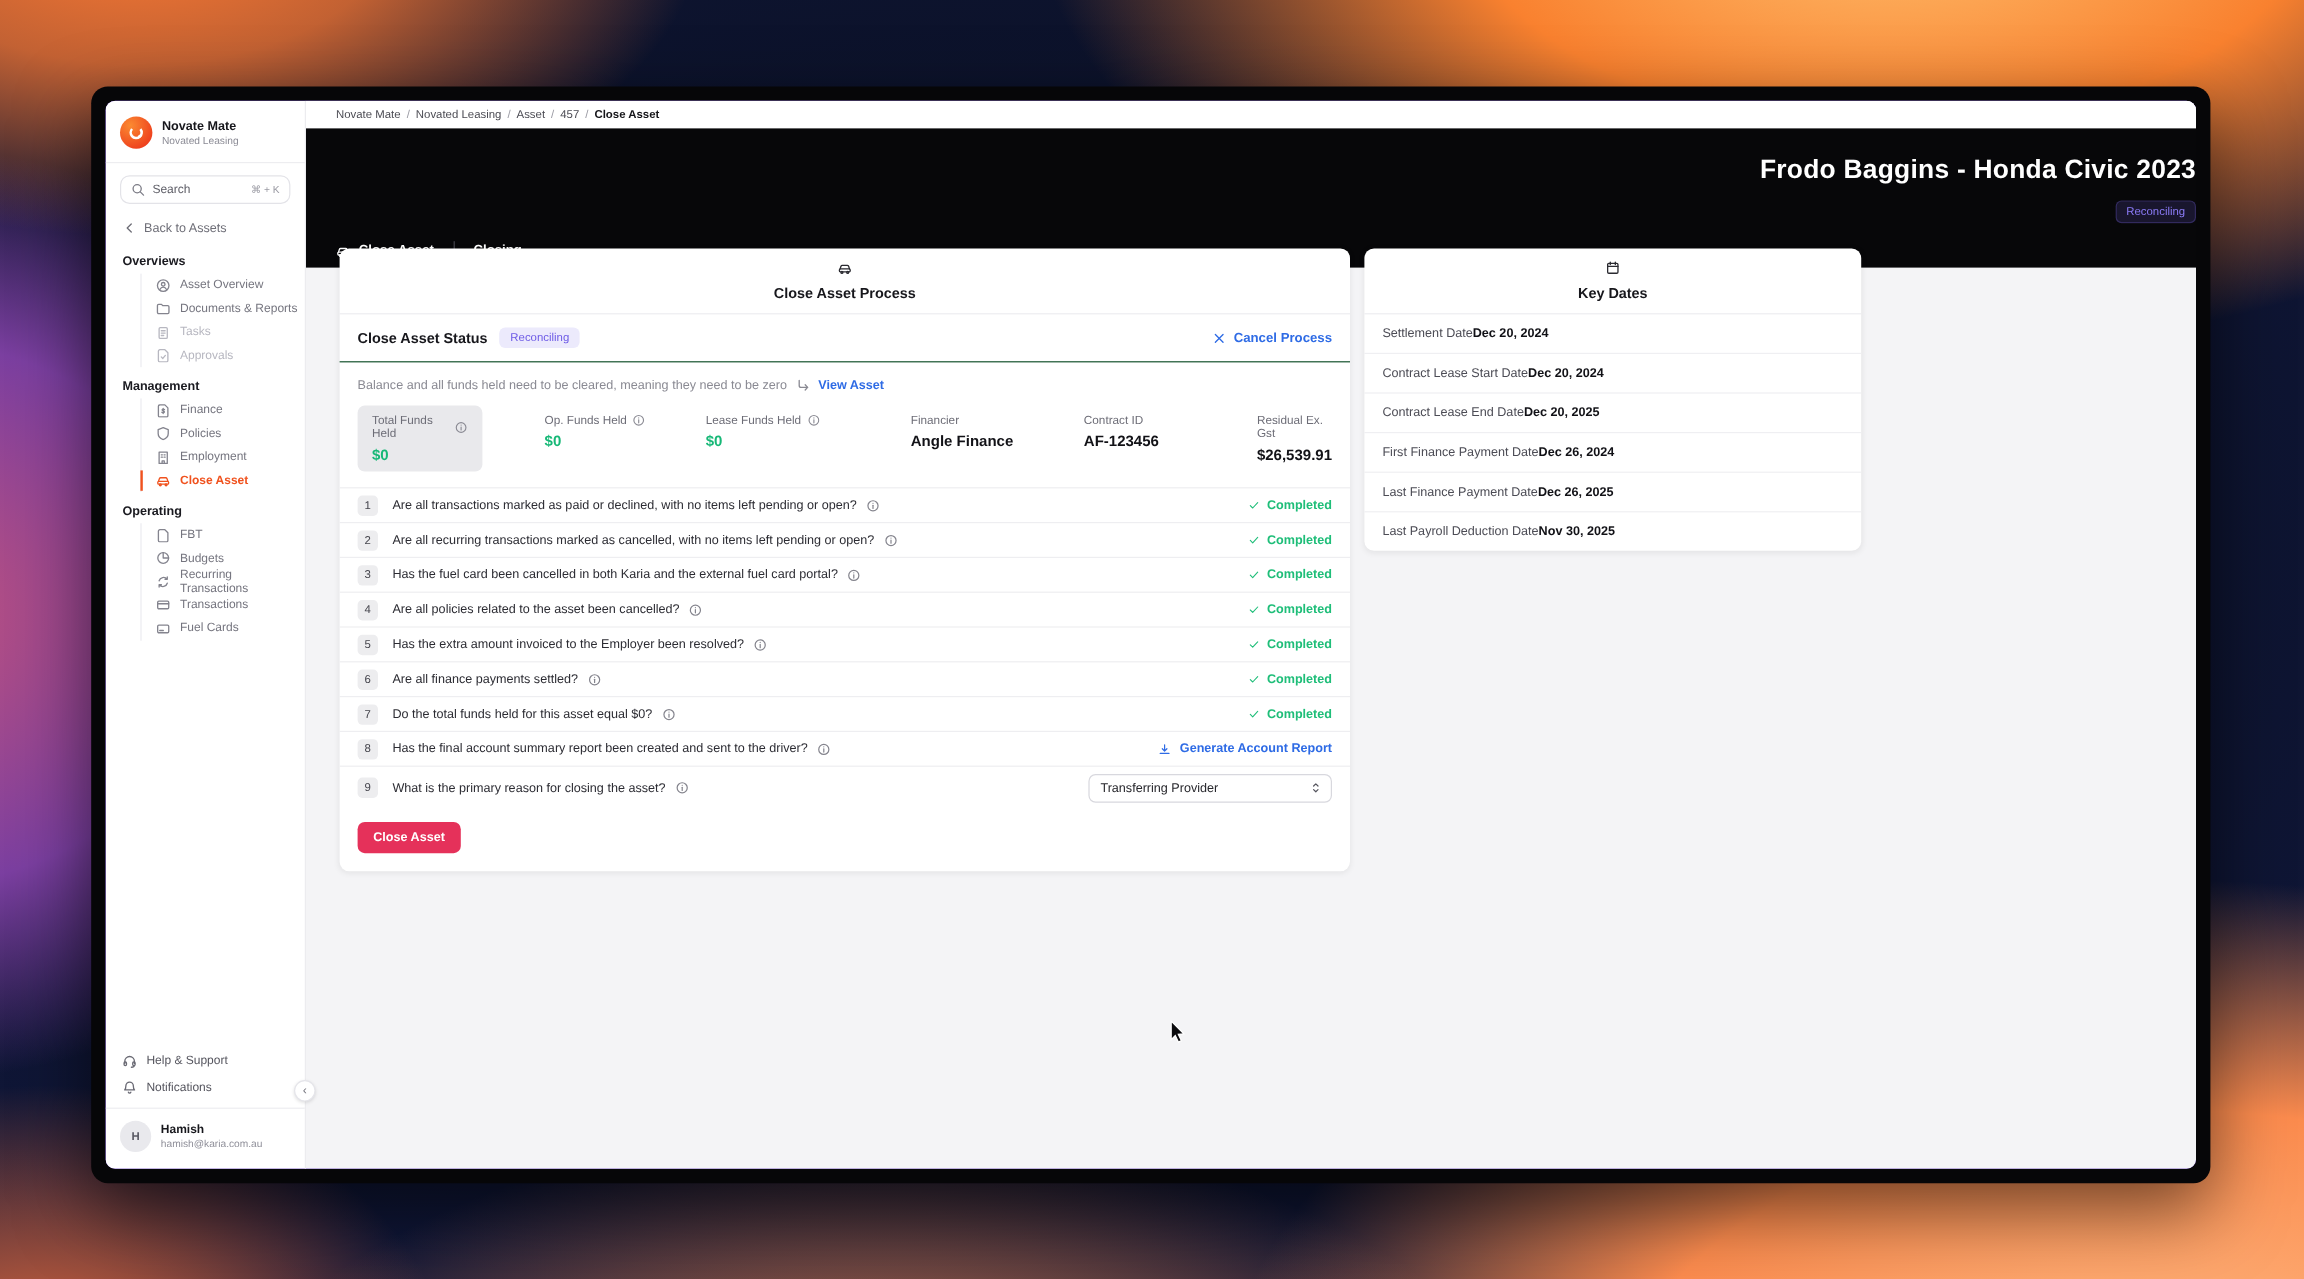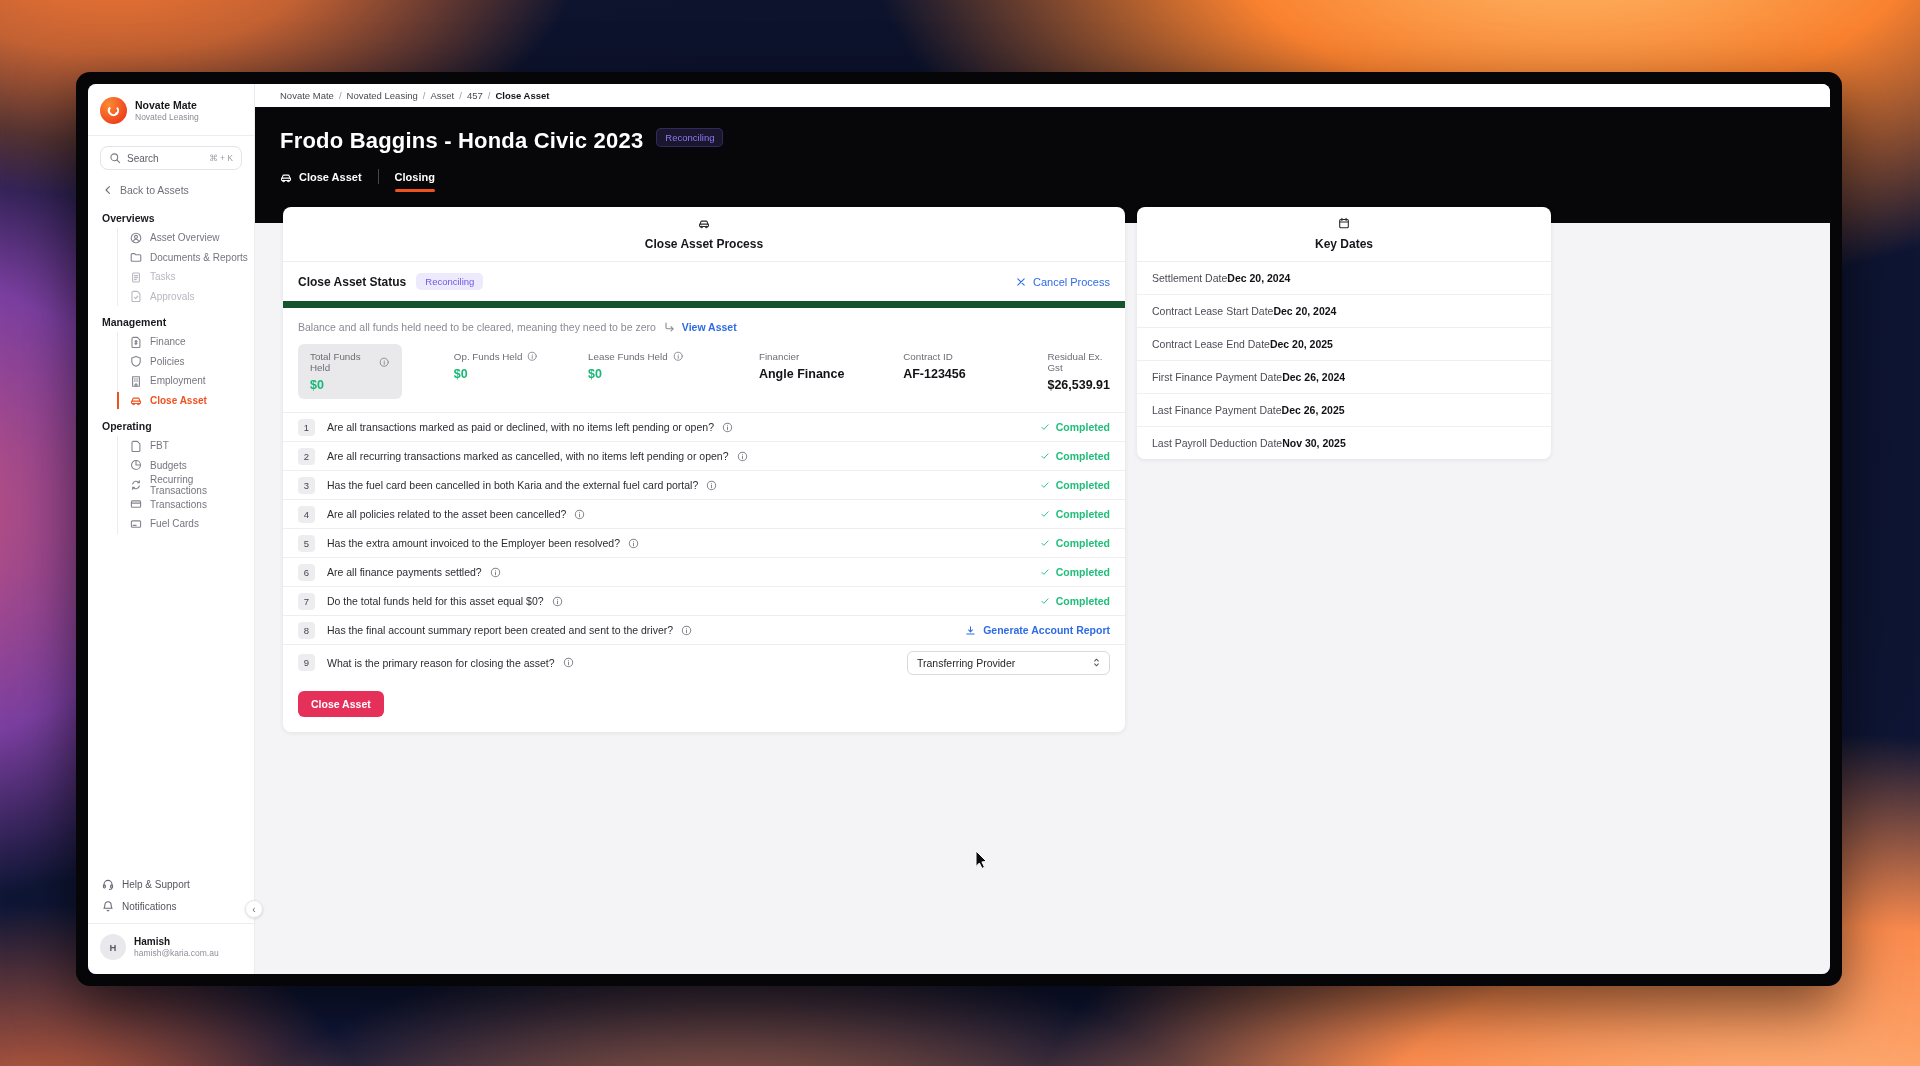--- a/index.html
+++ b/index.html
@@ -78,21 +78,21 @@
     display:flex; align-items:center; justify-content:center; box-shadow:0 1px 3px rgba(0,0,0,.12);
   }
 
   
   .main { flex:1; display:flex; flex-direction:column; background:#f4f4f6; min-width:0; }
   .breadcrumb-bar { height:23px; background:#fff; display:flex; align-items:center; padding-left:25px; flex:none; }
   .crumbs { display:flex; gap:5px; font-size:9.5px; color:#4a4a52; }
   .crumbs .sep { color:#9a9aa3; }
   .crumbs .crumb:last-child { font-weight:700; color:#141418; }
   .hero { background:#070709; padding:21px 0 0 25px; height:116px; flex:none; }
-  .hero-title-row { display:flex; align-items:flex-start; gap:13px; }
+  .hero-title-row { display:flex; align-items:flex-end; gap:13px;flex-direction:column; }
   .hero-title { color:#fff; font-size:22px; font-weight:700; letter-spacing:.2px; }
   .hero-badge {
     font-size:9.5px; color:#8b7bf7; background:rgba(122,104,240,.16);
     border:1px solid rgba(122,104,240,.25); padding:3px 8px; border-radius:5px;
   }
   .hero-tabs { display:flex; align-items:center; gap:16px; margin-top:15px; }
   .hero-tab { display:flex; align-items:center; gap:7px; color:#fff; font-size:11px; font-weight:600; padding-bottom:9px; position:relative; }
   .hero-tab .ic { color:#fff; }
   .tab-divider { width:1px; height:15px; background:#45454e; margin-bottom:9px; }
   .hero-tab.active::after { content:""; position:absolute; left:0; right:0; bottom:0; height:2.5px; background:#f0521e; border-radius:2px; }
@@ -101,24 +101,24 @@
   .cards-row { display:flex; align-items:flex-start; gap:12px; padding:0 0 0 28px; margin-top:-16px; }
 
   .card { background:#fff; border-radius:8px; box-shadow:0 1px 5px rgba(20,20,30,.08); }
   .process-card { width:842px; }
   .dates-card { width:414px; }
 
   .card-header { display:flex; align-items:center; gap:8px; padding:10px 15px; border-bottom:1px solid #ededf0;flex-direction:column; }
   .card-header .ic { color:#2a2a30; }
   .card-title { font-size:12px; font-weight:700; color:#17171c; }
 
-  .status-row { display:flex; align-items:center; padding:11px 15px; border-bottom:7px solid #14532d; }
+  .status-row { display:flex; align-items:center; padding:11px 15px; border-bottom:1px solid #14532d; }
   .status-label { font-size:12px; font-weight:700; color:#17171c; }
   .status-badge { margin-left:10px; font-size:9.5px; color:#6d5ae6; background:#eceafc; padding:3px 9px; border-radius:5px; }
-  .cancel-link { margin-left:auto; display:flex; align-items:center; gap:6px; color:#2e6be5; font-size:11px; font-weight:400; cursor:pointer; }
+  .cancel-link { margin-left:auto; display:flex; align-items:center; gap:6px; color:#2e6be5; font-size:11px; font-weight:700; cursor:pointer; }
 
   .note-row { display:flex; align-items:center; gap:7px; padding:13px 15px 2px; font-size:10.5px; color:#8a8a93; }
   .note-row .ic { color:#8a8a93; }
   .view-asset { color:#2e6be5; font-weight:600; cursor:pointer; }
 
   .stats-row { display:flex; align-items:flex-start; padding:9px 15px 13px;gap:32px; }
   .stat { padding:7px 0; }
   .stat.highlight { background:#e9e9ec; border-radius:6px; padding:7px 12px; }
   .stat-label { display:flex; align-items:center; gap:5px; font-size:9.8px; color:#6d6d77; }
   .stat-label .ic { color:#8b8b94; }

